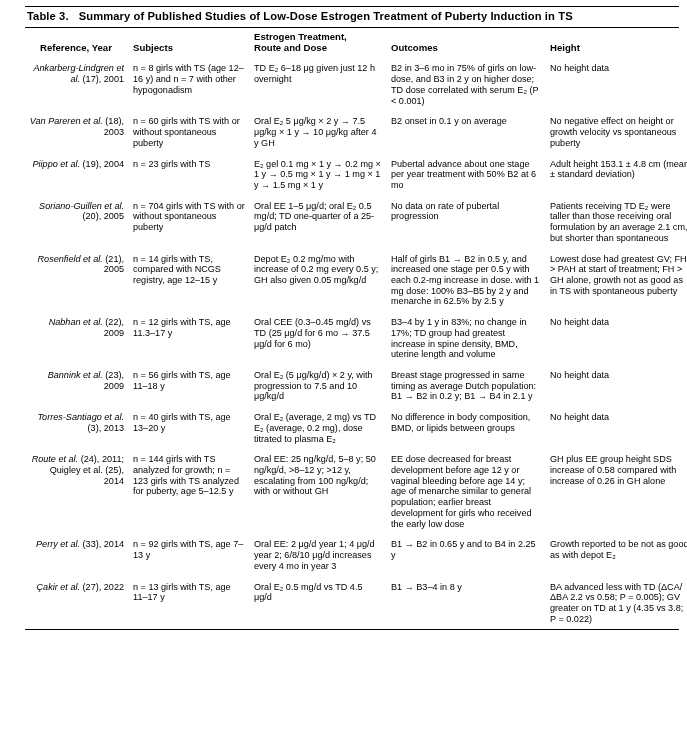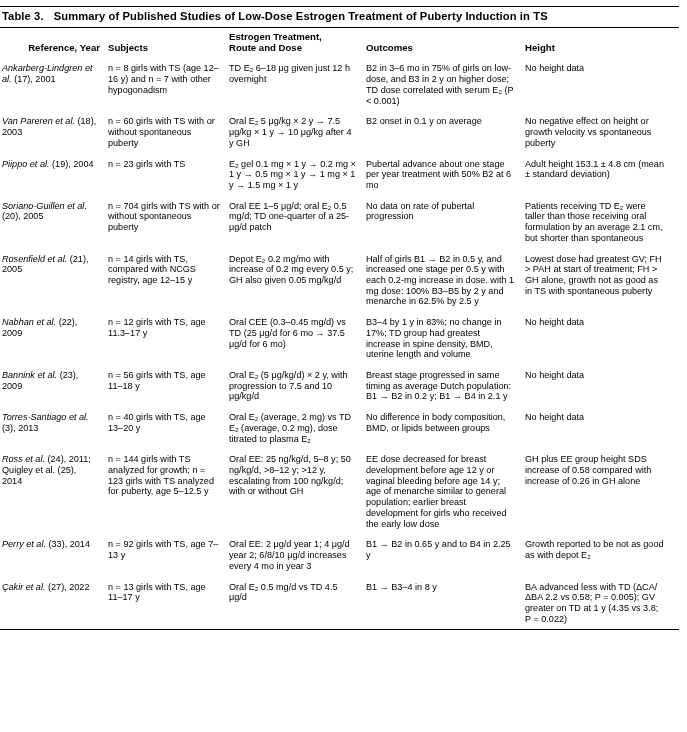--- a/index.html
+++ b/index.html
@@ -10,21 +10,21 @@
   body {
     width: 687px;
     height: 732px;
     font-family: "Liberation Serif", serif;
     color: #000000;
     overflow: hidden;
   }
   .page {
     width: 687px;
     box-sizing: border-box;
-    padding: 6px 8px 0 0;
+    padding: 6px 8px 0 25px;
   }
   .caption {
     font-family: "Liberation Sans", sans-serif;
     font-size: 11.2px;
     font-weight: bold;
     padding: 3px 2px 5px 2px;
     letter-spacing: 0.1px;
   }
   .caption .cap-num {
     margin-right: 10px;
@@ -43,32 +43,32 @@
   thead th {
     font-family: "Liberation Sans", sans-serif;
     font-size: 9.6px;
     font-weight: bold;
     text-align: left;
     vertical-align: bottom;
     padding: 4px 4px 5px 4px;
     line-height: 1.12;
   }
   thead th.col-ref {
-    text-align: right;
+    text-align: center;
     padding-left: 2px;
   }
   tbody td {
     font-family: "Liberation Sans", sans-serif;
     font-size: 9.1px;
     line-height: 1.18;
     vertical-align: top;
     padding: 5px 5px 5px 4px;
   }
   tbody td.c-ref {
-    text-align: left;
+    text-align: right;
     padding-left: 2px;
   }
   tbody td.c-sub, tbody td.c-trt, tbody td.c-out, tbody td.c-hgt {
     text-align: left;
   }
   tbody tr td {
     border: none;
   }
   .it { font-style: italic; }
   .w-ref { width: 104px; }
@@ -159,21 +159,21 @@
         <td class="c-hgt">No height data</td>
       </tr>
       <tr>
         <td class="c-ref"><span class="it">Torres-Santiago et al.</span><span> (3), 2013</span></td>
         <td class="c-sub">n = 40 girls with TS, age 13–20 y</td>
         <td class="c-trt">Oral E₂ (average, 2 mg) vs TD E₂ (average, 0.2 mg), dose titrated to plasma E₂</td>
         <td class="c-out">No difference in body composition, BMD, or lipids between groups</td>
         <td class="c-hgt">No height data</td>
       </tr>
       <tr>
-        <td class="c-ref"><span class="it">Ross et al.</span><span> (24), 2011; Quigley et al. (25), 2014</span></td>
+        <td class="c-ref"><span class="it">Route et al.</span><span> (24), 2011; Quigley et al. (25), 2014</span></td>
         <td class="c-sub">n = 144 girls with TS analyzed for growth; n = 123 girls with TS analyzed for puberty, age 5–12.5 y</td>
         <td class="c-trt">Oral EE: 25 ng/kg/d, 5–8 y; 50 ng/kg/d, &gt;8–12 y; &gt;12 y, escalating from 100 ng/kg/d; with or without GH</td>
         <td class="c-out">EE dose decreased for breast development before age 12 y or vaginal bleeding before age 14 y; age of menarche similar to general population; earlier breast development for girls who received the early low dose</td>
         <td class="c-hgt">GH plus EE group height SDS increase of 0.58 compared with increase of 0.26 in GH alone</td>
       </tr>
       <tr>
         <td class="c-ref"><span class="it">Perry et al.</span><span> (33), 2014</span></td>
         <td class="c-sub">n = 92 girls with TS, age 7–13 y</td>
         <td class="c-trt">Oral EE: 2 μg/d year 1; 4 μg/d year 2; 6/8/10 μg/d increases every 4 mo in year 3</td>
         <td class="c-out">B1 → B2 in 0.65 y and to B4 in 2.25 y</td>

